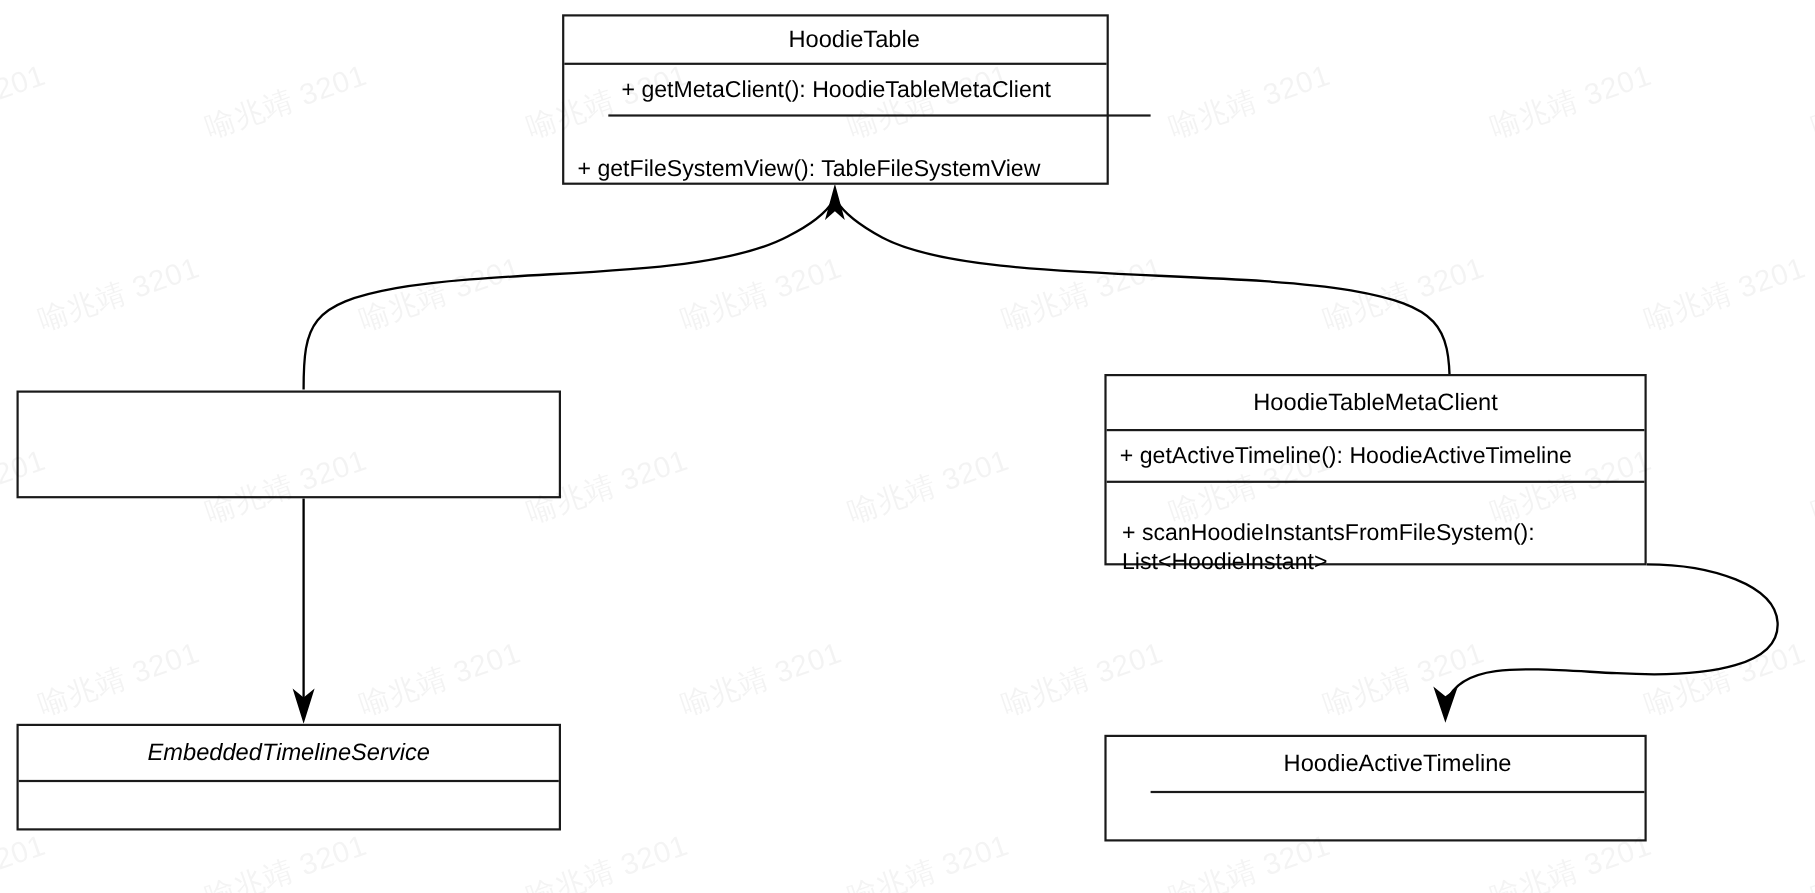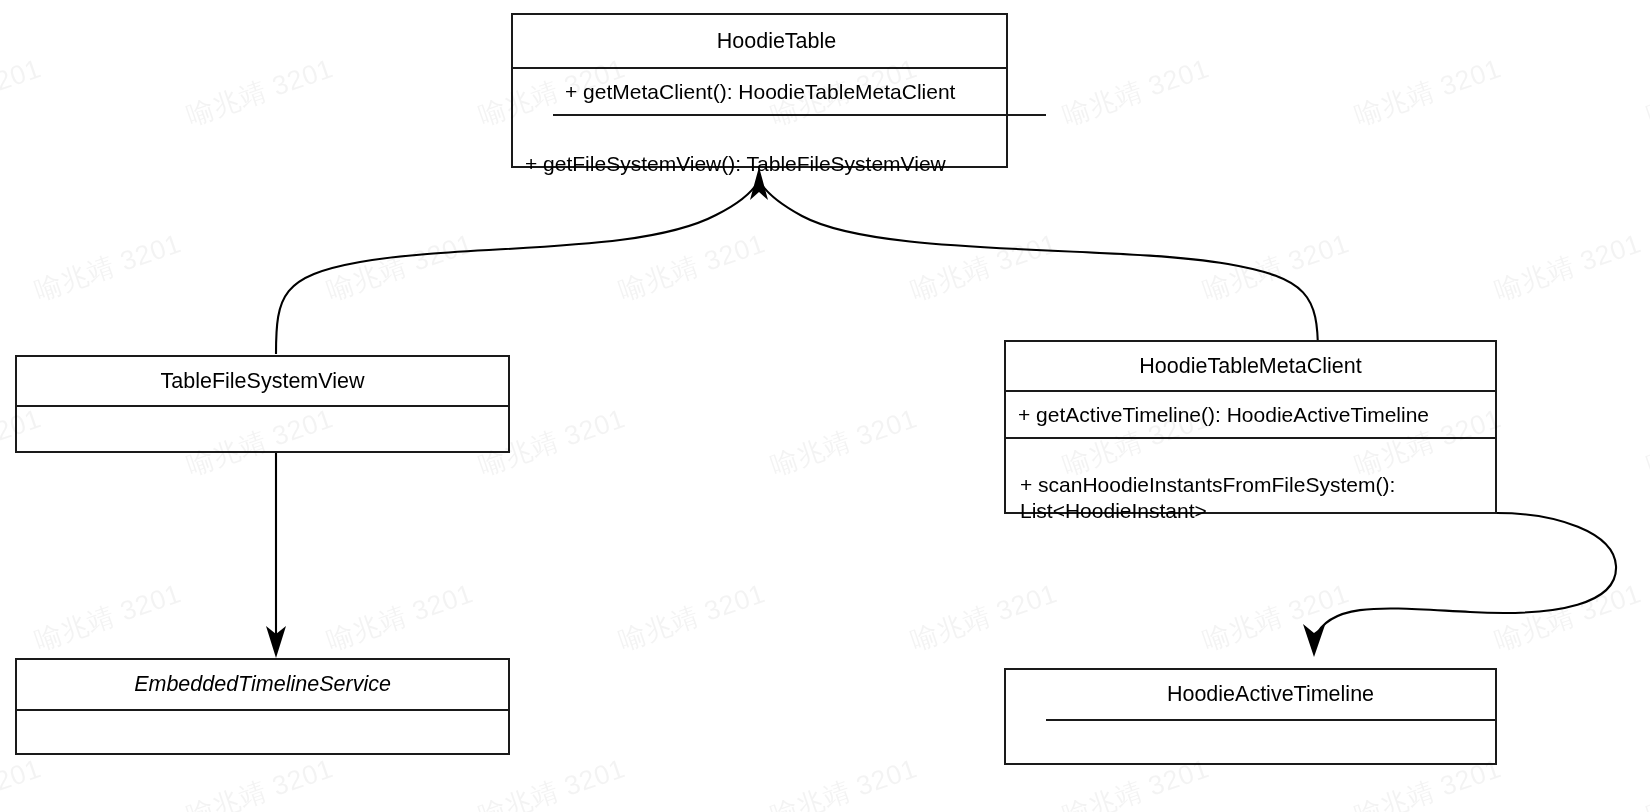--- a/index.html
+++ b/index.html
@@ -112,27 +112,26 @@
       <path class="edge-head" d="M 276,658 L 266,626 L 276,634 L 286,626 Z"></path>
     </g>
 
     <g>
       <path class="edge-path" d="M 1497,513 C 1556,513 1614,532 1616,566 C 1618,603 1560,617 1470,612 C 1390,608 1330,600 1315,638"></path>
       <path class="edge-head" d="M 1314,657 L 1303,624 L 1314,633 L 1325,625 Z"></path>
     </g>
   </svg>
 
   <div class="uml-class" style="left:511px; top:13px; width:497px; height:155px;">
-    <div class="uml-name" style="height:54px;padding-left:34px;">HoodieTable</div>
+    <div class="uml-name" style="height:44px;padding-left:34px;">HoodieTable</div>
     <div class="uml-compartment" style="height:47px;margin-left:40px;">+ getMetaClient(): HoodieTableMetaClient</div>
     <div class="uml-compartment last" style="height:50px;">+ getFileSystemView(): TableFileSystemView</div>
   </div>
 
   <div class="uml-class" style="left:15px; top:355px; width:495px; height:98px;">
-    <div class="uml-name" style="height:50px;">TableFileSystemView</div>
     <div class="uml-compartment last empty" style="height:44px;"></div>
   </div>
 
   <div class="uml-class" style="left:1004px; top:340px; width:493px; height:174px;">
     <div class="uml-name" style="height:50px;">HoodieTableMetaClient</div>
     <div class="uml-compartment" style="height:47px;">+ getActiveTimeline(): HoodieActiveTimeline</div>
     <div class="uml-compartment last multiline" style="height:72px;">+ scanHoodieInstantsFromFileSystem():
 List&lt;HoodieInstant&gt;</div>
   </div>
 

